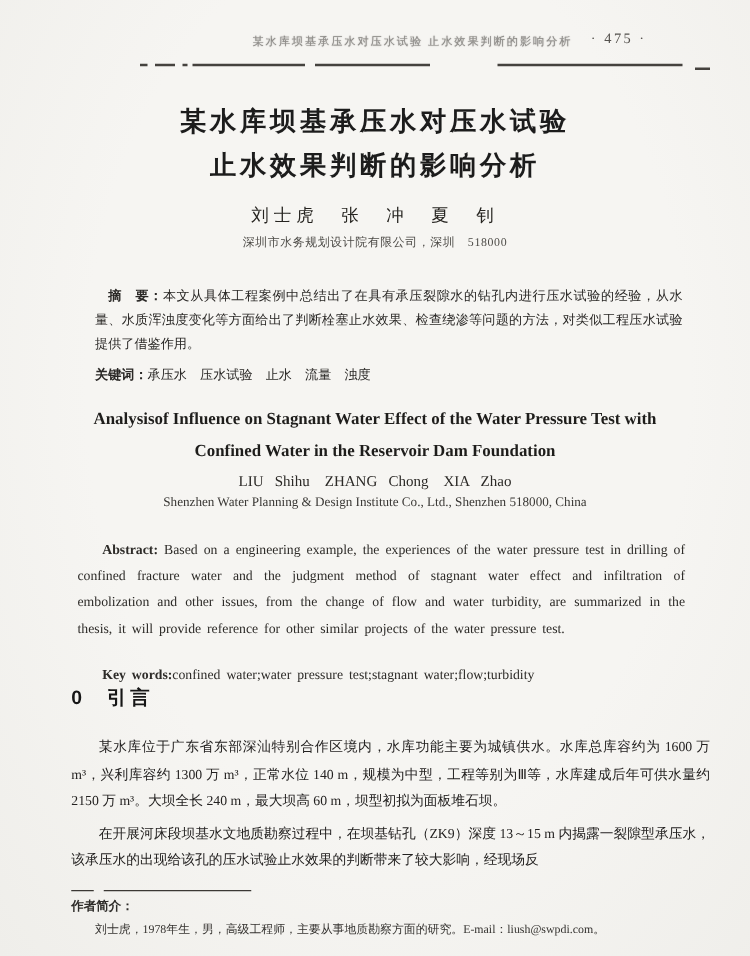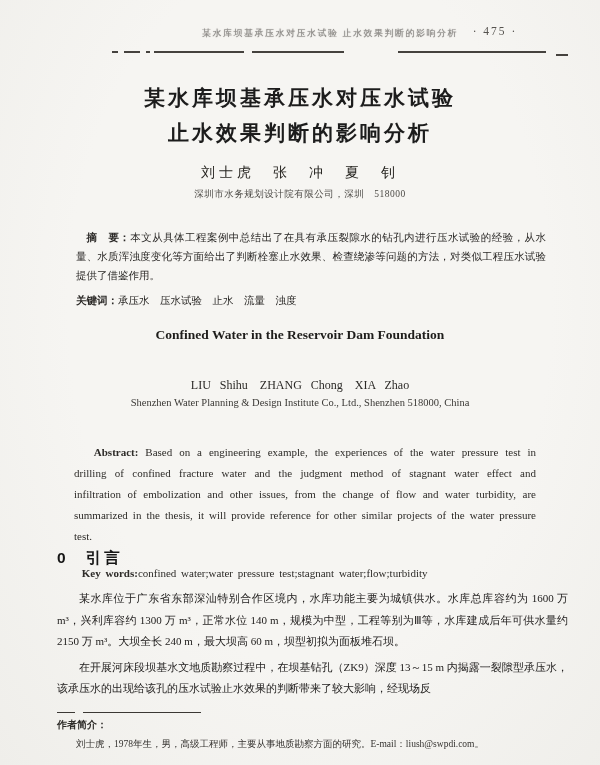--- a/index.html
+++ b/index.html
@@ -65,21 +65,21 @@
   .affiliation-en{
     top:397px;left:20px;width:560px;text-align:center;
     font-size:10.5px;color:#3a3835;
   }
   
   .abstract-block-en{
     top:430px;left:62px;width:486px;
     font-size:11px;line-height:21px;text-align:justify;
     word-spacing:2px;color:#2d2b28;
   }
-  .abstract-block-en .para{text-indent:1.8em;margin:12px;}
+  .abstract-block-en .para{text-indent:1.8em;margin:0;}
   .kw-en{margin:16px 0 0 0;text-indent:1.8em;}
   
   .section-heading{
     top:548px;left:57px;width:400px;
     font-family:"Liberation Sans", sans-serif;
     font-weight:bold;font-size:15.5px;color:#161616;
   }
   .section-heading .sec-title{margin-left:20px;letter-spacing:3px;}
   
   .body-block{
@@ -125,20 +125,21 @@
 
   <div class="abs authors-cn2">刘士虎　张　冲　夏　钊</div>
   <div class="abs affiliation-cn">深圳市水务规划设计院有限公司，深圳　518000</div>
 
   <div class="abs abstract-block-cn">
     <p class="para"><span class="lbl">摘　要：</span><span>本文从具体工程案例中总结出了在具有承压裂隙水的钻孔内进行压水试验的经验，从水量、水质浑浊度变化等方面给出了判断栓塞止水效果、检查绕渗等问题的方法，对类似工程压水试验提供了借鉴作用。</span></p>
     <p class="kw-cn"><span class="lbl">关键词：</span><span>承压水　压水试验　止水　流量　浊度</span></p>
   </div>
 
   <div class="abs title-en">
+    <div>Analysisof Influence on Stagnant Water Effect of the Water Pressure Test with</div>
     <div>Confined Water in the Reservoir Dam Foundation</div>
   </div>
 
   <div class="abs authors-en">LIU Shihu　ZHANG Chong　XIA Zhao</div>
   <div class="abs affiliation-en">Shenzhen Water Planning &amp; Design Institute Co., Ltd., Shenzhen 518000, China</div>
 
   <div class="abs abstract-block-en">
     <p class="para"><span class="lbl">Abstract:</span> <span>Based on a engineering example, the experiences of the water pressure test in drilling of confined fracture water and the judgment method of stagnant water effect and infiltration of embolization and other issues, from the change of flow and water turbidity, are summarized in the thesis, it will provide reference for other similar projects of the water pressure test.</span></p>
     <p class="kw-en"><span class="lbl">Key words:</span><span>confined water;water pressure test;stagnant water;flow;turbidity</span></p>
   </div>

